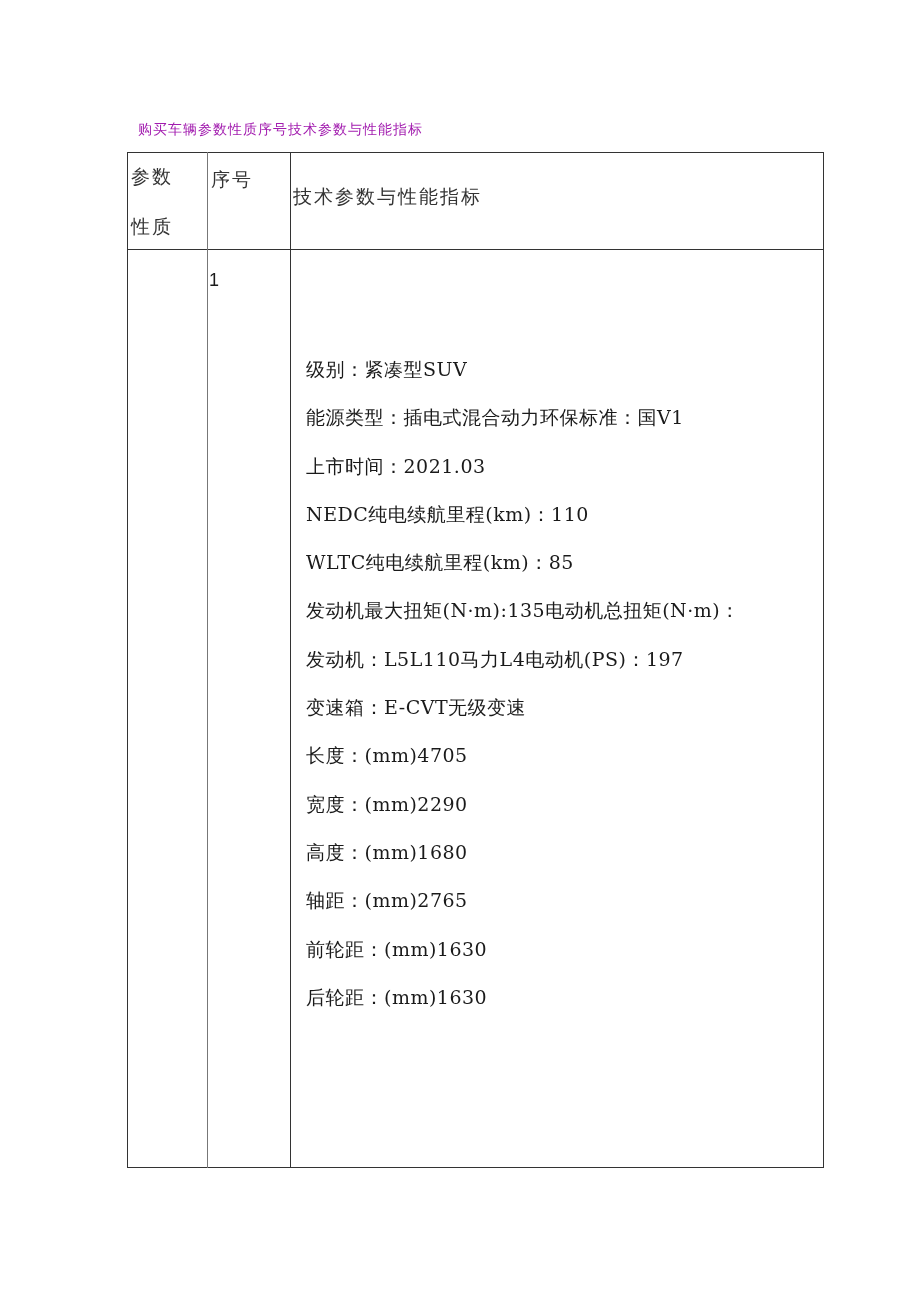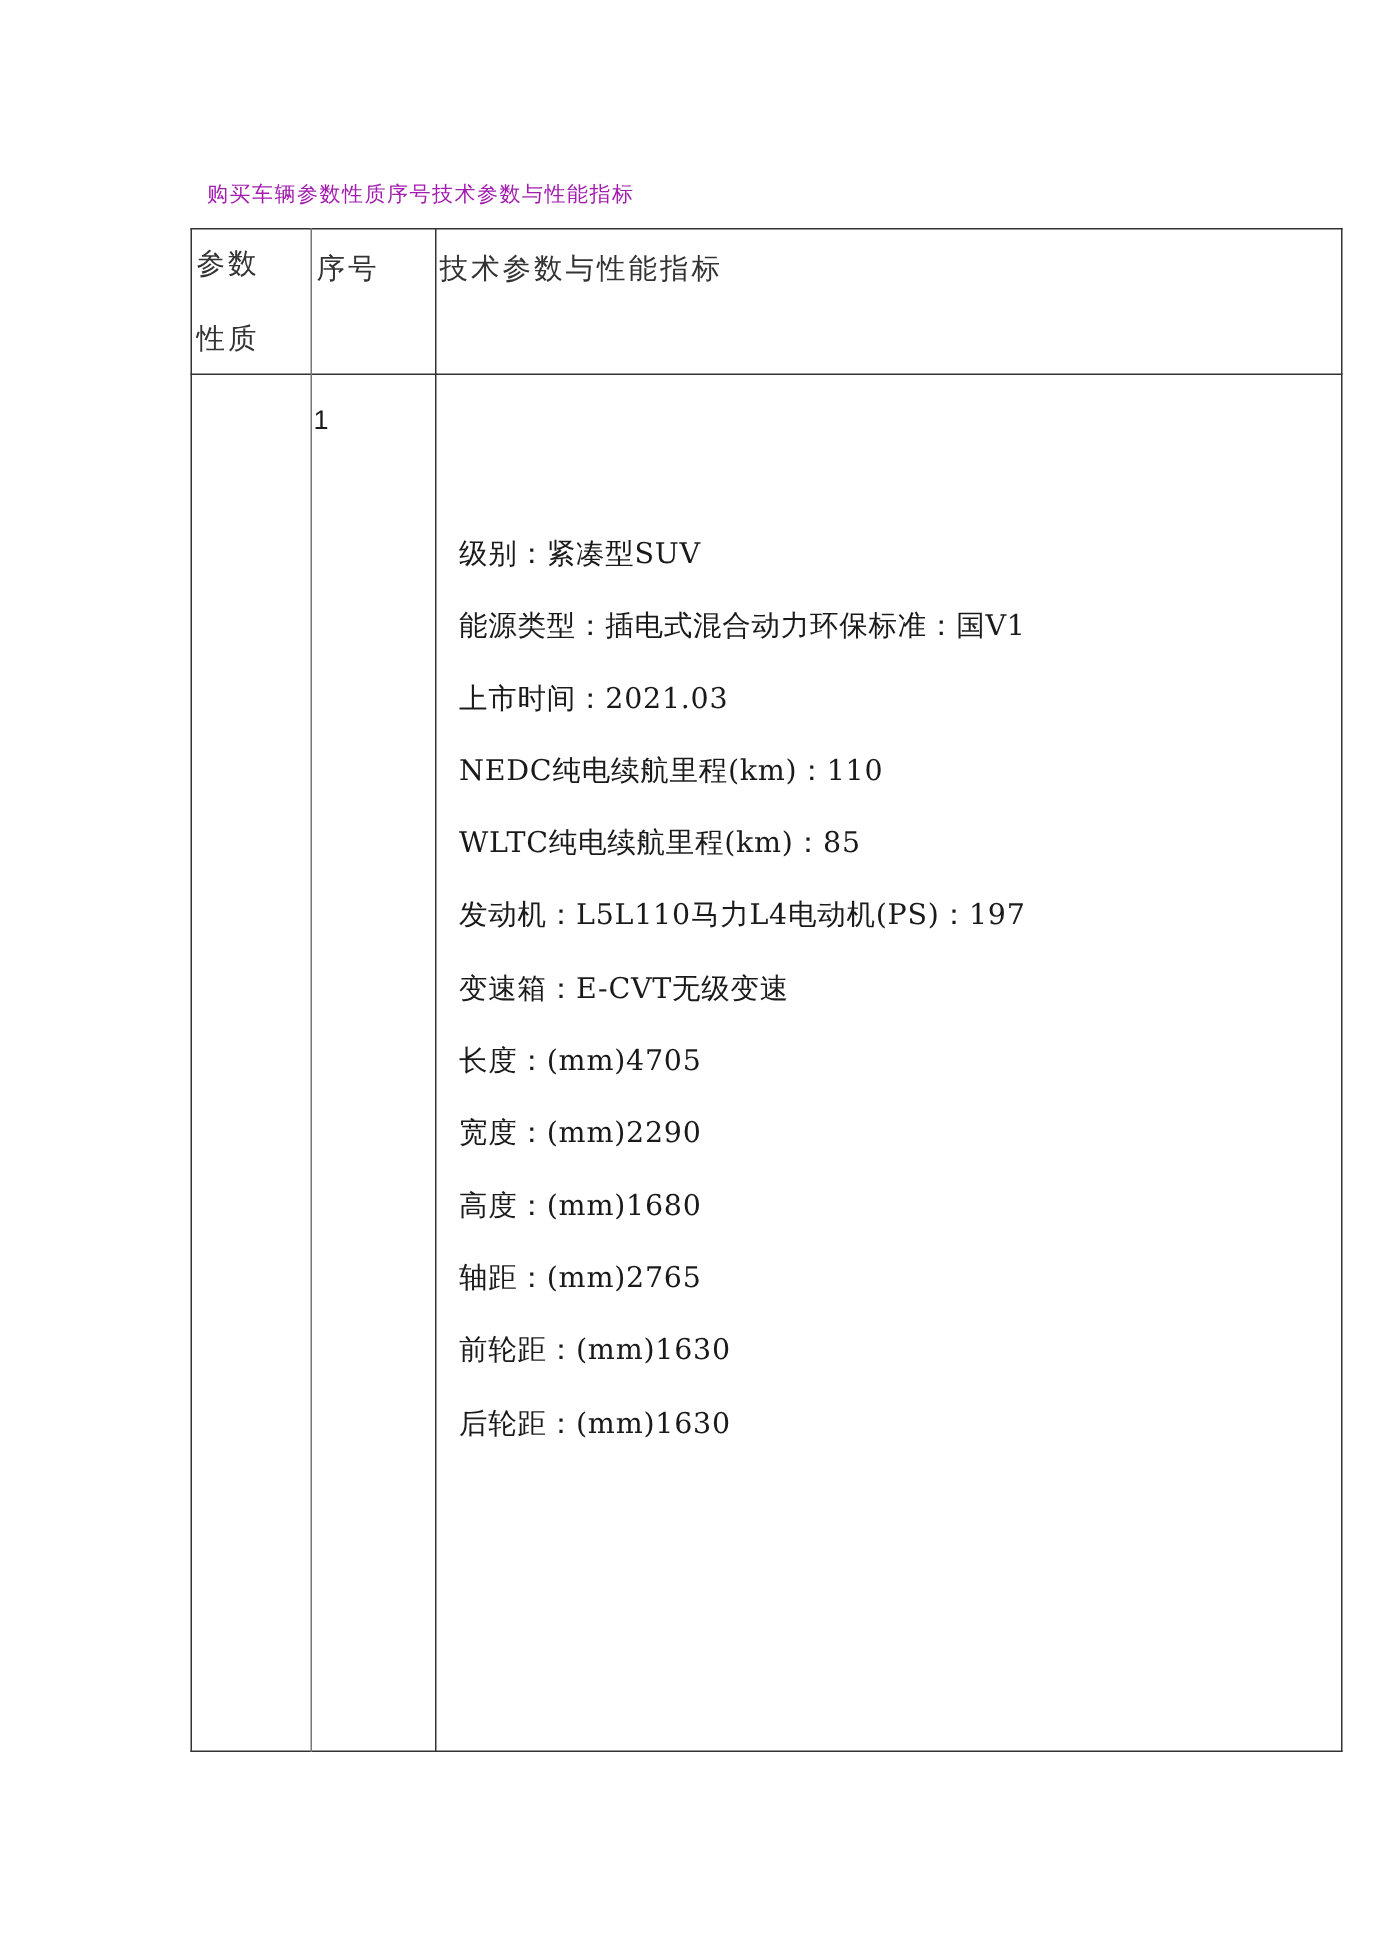--- a/index.html
+++ b/index.html
@@ -1,20 +1,20 @@
 <!DOCTYPE html>
 <html><head>
 <meta charset="utf-8">
 <style>
   html, body { margin: 0; padding: 0; background: #ffffff; }
   body { width: 920px; height: 1301px; position: relative; overflow: hidden;
          font-family: "DejaVu Serif", "Liberation Serif", serif; color: #1a1a1a; }
   .title { position: absolute; left: 138px; top: 121px; font-size: 14px; letter-spacing: 1px;
            font-family: Liberation Mono, monospace; color: #a21caf; white-space: nowrap; }
-  .tbl { position: absolute; left: 127px; top: 152px; width: 768px; height: 1016px; }
+  .tbl { position: absolute; left: 127px; top: 152px; width: 697px; height: 1016px; }
   .vline { position: absolute; top: 0; bottom: 0; width: 1px; background: #333; }
   .hline { position: absolute; left: 0; right: 0; height: 1px; background: #333; }
   .cell-text { position: absolute; font-size: 19px; line-height: 48px; white-space: nowrap; }
   .hdr-text { font-family: "DejaVu Sans", "Liberation Sans", sans-serif; color: #333; font-size: 19px; letter-spacing: 2px; }
   .spec-list { position: absolute; left: 164px; top: 178px; margin: 15px; padding: 0; list-style: none; }
   .spec-list li { font-size: 19px; height: 48.3px; line-height: 48.3px; white-space: nowrap; letter-spacing: 0.5px; }
   .seq { position: absolute; left: 82px; top: 118px; font-family: "Liberation Sans", sans-serif; font-size: 18px; }
 </style>
 </head>
 <body>
@@ -27,29 +27,30 @@
   <div class="hline" style="top:97px"></div>
   <div class="hline" style="bottom:0"></div>
   <div class="vline" style="left:0"></div>
   <div class="vline" style="left:80px;background:#777"></div>
   <div class="vline" style="left:163px"></div>
   <div class="vline" style="right:0"></div>
 
   <div class="cell-text hdr-text" style="left:4px;top:0;">参数</div>
   <div class="cell-text hdr-text" style="left:4px;top:50px;">性质</div>
   <div class="cell-text hdr-text" style="left:84px;top:3px;">序号</div>
-  <div class="cell-text hdr-text" style="left:166px;top:3px;">技术参数与性能指标</div>
+  <div class="cell-text hdr-text" style="left:166px;top:20px;">技术参数与性能指标</div>
 
   <div class="seq">1</div>
   <ul class="spec-list">
     <li>级别：紧凑型SUV</li>
     <li>能源类型：插电式混合动力环保标准：国V1</li>
     <li>上市时间：2021.03</li>
     <li>NEDC纯电续航里程(km)：110</li>
     <li>WLTC纯电续航里程(km)：85</li>
+    <li>发动机最大扭矩(N·m):135电动机总扭矩(N·m)：</li>
     <li>发动机：L5L110马力L4电动机(PS)：197</li>
     <li>变速箱：E-CVT无级变速</li>
     <li>长度：(mm)4705</li>
     <li>宽度：(mm)2290</li>
     <li>高度：(mm)1680</li>
     <li>轴距：(mm)2765</li>
     <li>前轮距：(mm)1630</li>
     <li>后轮距：(mm)1630</li>
   </ul>
 </div>

